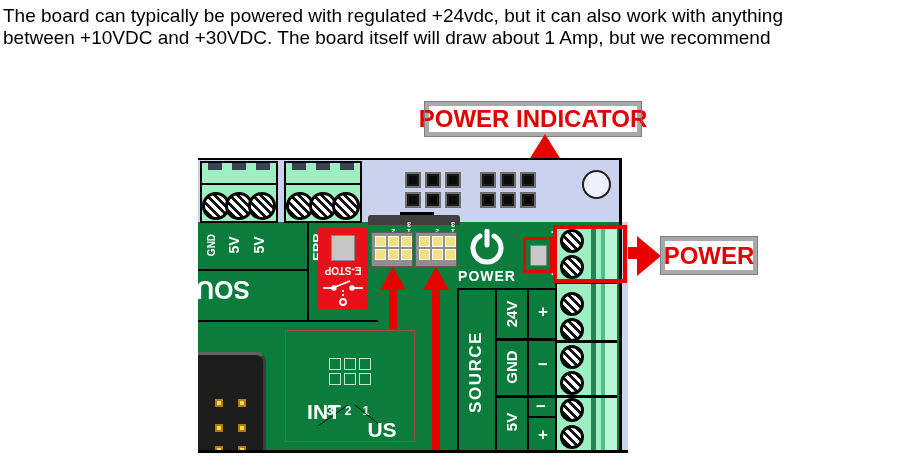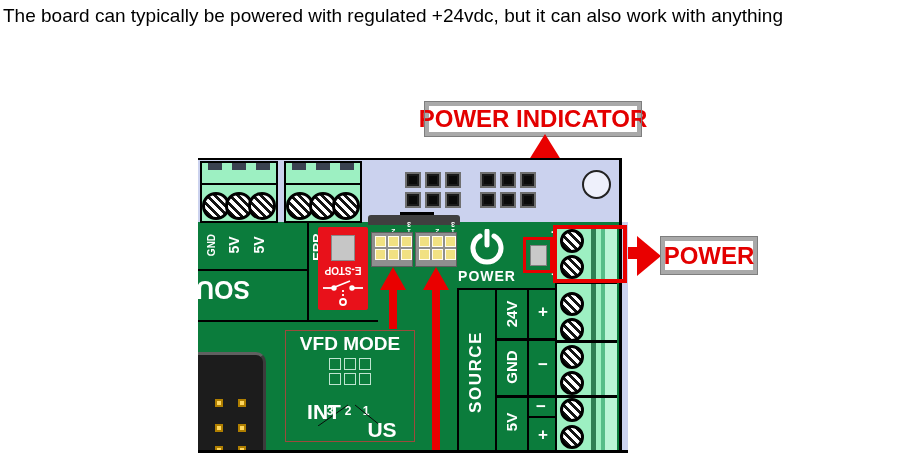--- a/index.html
+++ b/index.html
@@ -42,20 +42,21 @@
   .ipin{position:absolute;width:8px;height:8px;background:#ffd75e;box-shadow:inset 0 0 0 2px #b07f00;}
   .blkline{position:absolute;background:#000;}
 </style>
 </head>
 <body>
 
 <div class="page">
 
   <div class="para">
     <div>The board can typically be powered with regulated +24vdc, but it can also work with anything</div>
+    <div>between +10VDC and +30VDC.  The board itself will draw about 1 Amp, but we recommend</div>
   </div>
 
   <div class="callout" style="left:425px;top:102px;width:216px;height:34px;">POWER INDICATOR</div>
   <div class="abs tri-up" style="left:527px;top:134px;"></div>
   <div class="abs red" style="left:538px;top:161px;width:13px;height:80px;"></div>
 
   <div class="abs red" style="left:621px;top:247px;width:17px;height:12px;"></div>
   <div class="abs tri-right" style="left:637px;top:236px;"></div>
   <div class="callout" style="left:661px;top:237px;width:96px;height:37px;">POWER</div>
 
@@ -155,21 +156,20 @@
         <div class="jpin"></div>
         <div class="jpin"></div>
     </div>
 
     <div class="abs tri-up-sm" style="left:182px;top:109px;"></div>
     <div class="abs red" style="left:191px;top:130px;width:8px;height:41px;"></div>
     <div class="abs tri-up-sm" style="left:225px;top:109px;"></div>
     <div class="abs red" style="left:234px;top:130px;width:8px;height:165px;"></div>
 
     <div class="abs" style="left:87px;top:172px;width:130px;height:112px;border:1px solid #9c4a3c;box-sizing:border-box;">
-      <div class="abs wtxt ctr" style="left:0;top:3px;width:128px;height:20px;font-size:19px;">VFD MODE</div>
       <div class="abs" style="left:43px;top:27px;display:grid;grid-template-columns:repeat(3,12px);grid-auto-rows:12px;gap:3px;">
         <div class="vsq"></div>
           <div class="vsq"></div>
           <div class="vsq"></div>
         <div class="vsq"></div>
           <div class="vsq"></div>
           <div class="vsq"></div>
       </div>
       <div class="abs wtxt ctr" style="left:0;top:72px;width:128px;height:16px;font-size:12px;letter-spacing:4px;">3 2 1</div>
       <svg class="abs" style="left:19px;top:73px;" width="90" height="22" viewBox="0 0 90 22">

